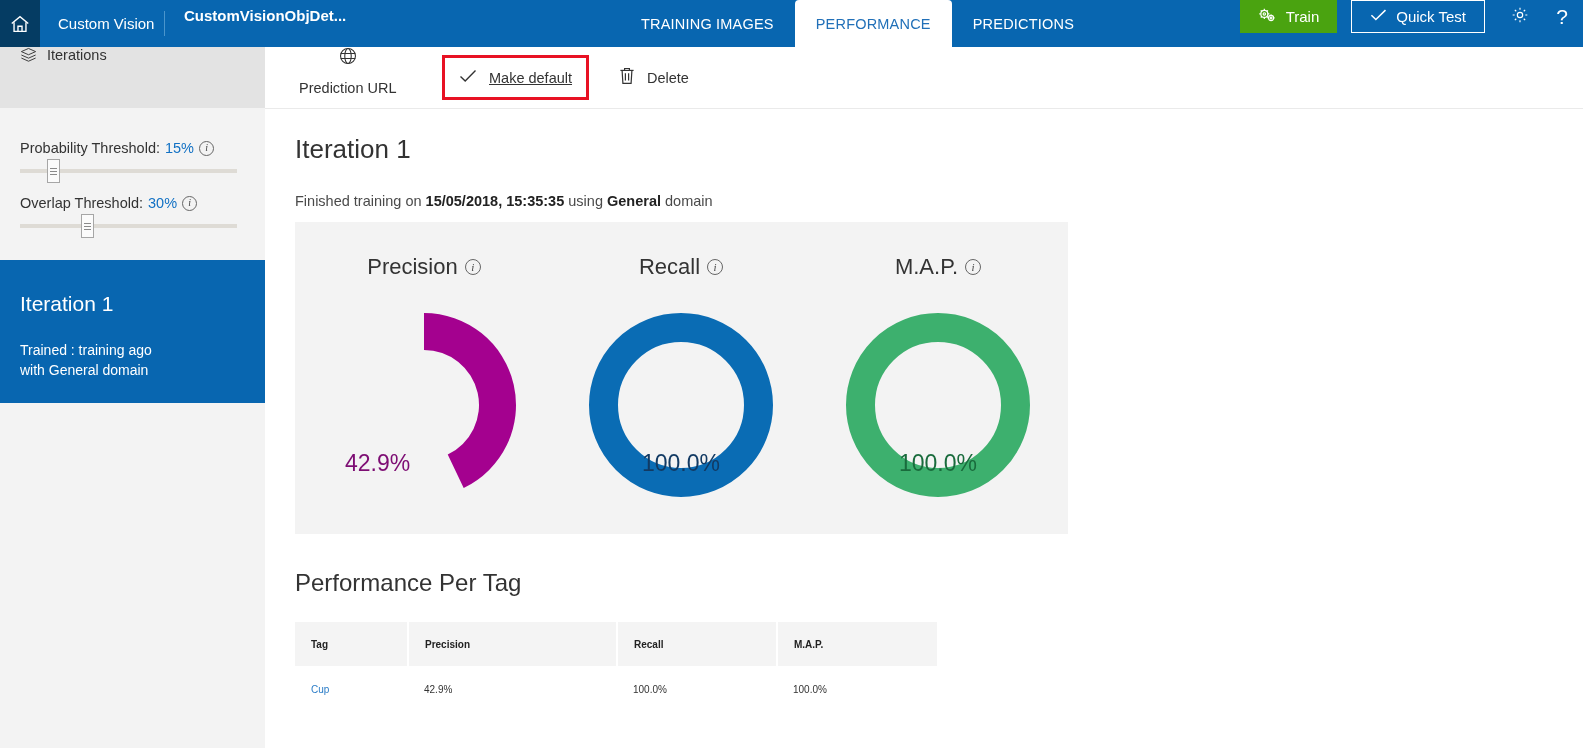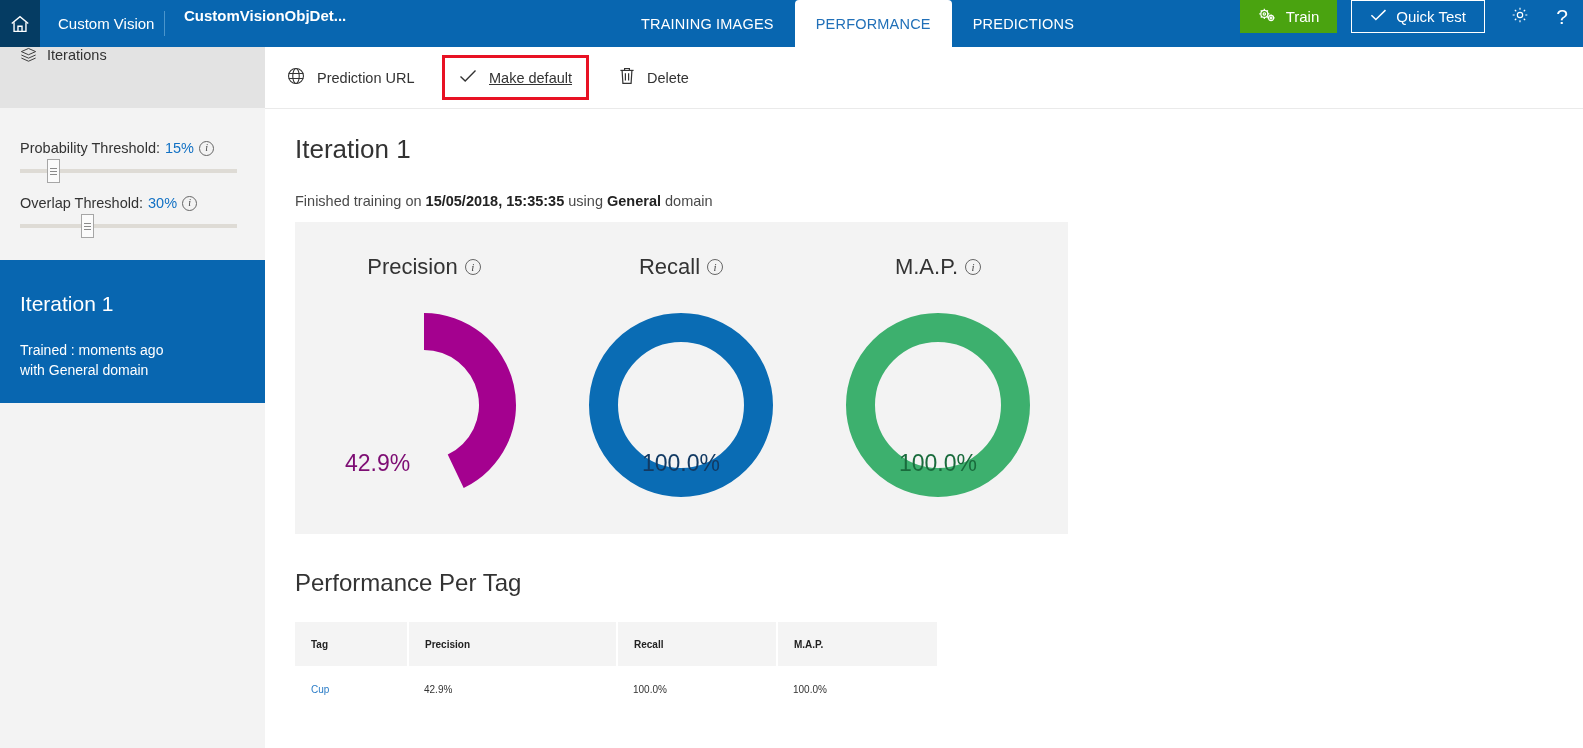--- a/index.html
+++ b/index.html
@@ -118,21 +118,21 @@
   
   .toolbar {
     position: absolute; left: 265px; top: 47px; width: 1318px; height: 62px;
     background: #ffffff; border-bottom: 1px solid #eaeaea;
   }
   .tb-item {
     position: absolute; top: 0; height: 61px;
     display: flex; align-items: center; gap: 12px;
     font-size: 14.5px; color: #333333; cursor: pointer; padding: 0 14px;
   }
-  .tb-prediction { left: 8px; }
+  .tb-prediction { left: 20px; flex-direction: column; }
   .tb-makedefault { left: 177px; border: 3px solid #e81123; height: 45px; top: 8px; text-decoration: underline; }
   .tb-delete { left: 340px; }
 
   
   .main { position: absolute; left: 265px; top: 109px; width: 1318px; height: 639px; background: #fff; }
   .page-title {
     position: absolute; left: 30px; top: 25px;
     font-size: 26px; font-weight: 400; color: #333333;
   }
   .train-meta {
@@ -289,21 +289,21 @@
           <i></i>
             <i></i>
             <i></i>
         </div>
       </div>
     </div>
 
     <div class="iteration-card">
       <div class="iteration-card-title">Iteration 1</div>
       <div class="iteration-card-sub">
-        <div>Trained : moments ago</div>
+        <div>Trained : training ago</div>
         <div>with General domain</div>
       </div>
     </div>
   </div>
 
   <div class="toolbar">
     <div class="tb-item tb-prediction">
       <span>
         <svg width="18" height="18" viewBox="0 0 20 20" fill="none" stroke="#333333" stroke-width="1.2">
           <circle cx="10" cy="10" r="8.3"></circle>

